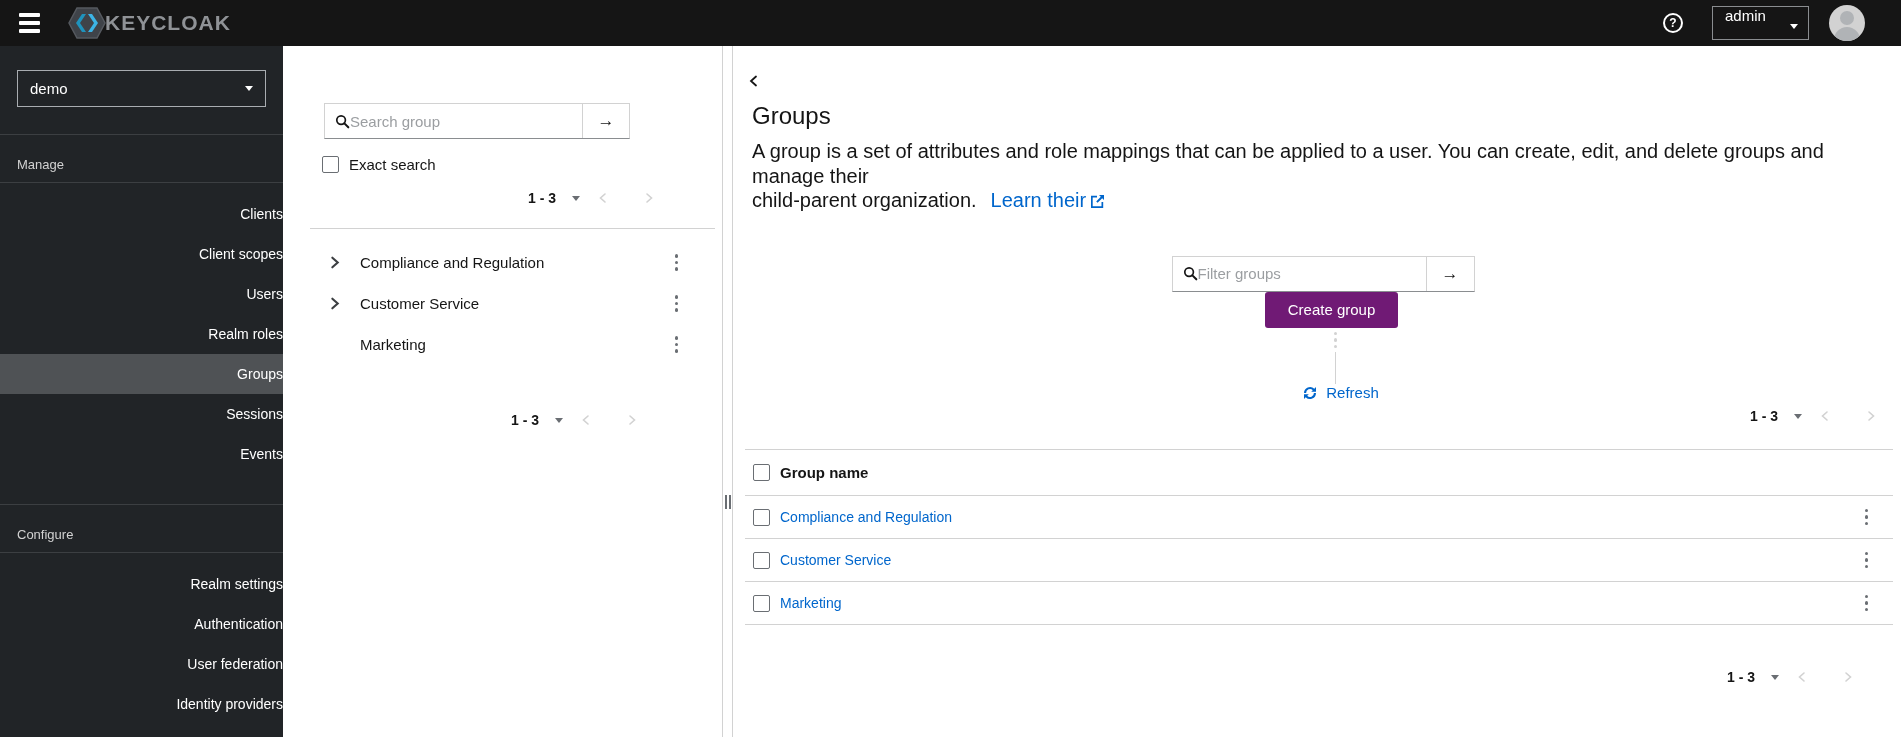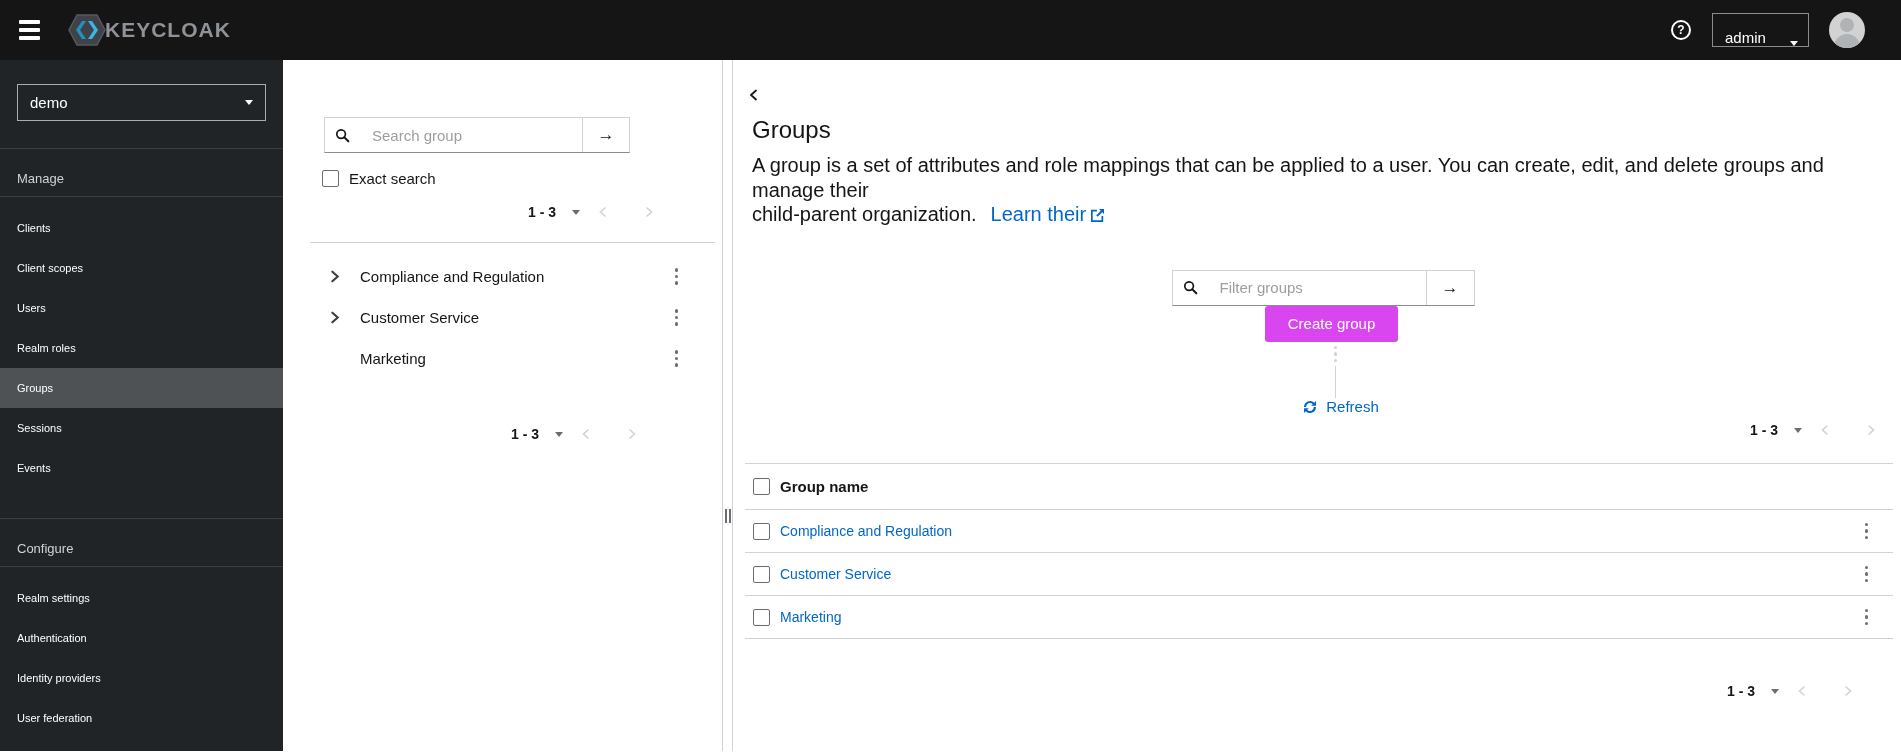--- a/index.html
+++ b/index.html
@@ -1,57 +1,57 @@
 <!DOCTYPE html>
 <html><head>
 <meta charset="utf-8">
 <style>
   * { margin:0; padding:0; box-sizing:border-box; }
   html,body { width:1901px; height:755px; overflow:hidden; }
   body { font-family:"Liberation Sans", sans-serif; background:#fff; color:#151515; }
 
   
-  .topbar { height:60px; background:#151515; display:flex; align-items:center; padding:0 36px 0 19px; }
+  .topbar { height:46px; background:#151515; display:flex; align-items:center; padding:0 36px 0 19px; }
   .hamburger { display:flex; flex-direction:column; gap:4px; cursor:pointer; }
   .hamburger i { display:block; width:21px; height:4px; background:#fff; border-radius:1px; }
   .brand { display:flex; align-items:center; margin-left:27px; }
   .brand-text { font-size:21px; font-weight:700; color:#8f9296; letter-spacing:1px; margin-left:-2px; }
   .topbar-spacer { flex:1; }
   .help-icon { width:20px; height:20px; border:2px solid #fff; border-radius:50%; color:#fff;
                font-size:12px; font-weight:700; display:flex; align-items:center; justify-content:center; }
-  .user-select { margin-left:21px; width:97px; height:34px; border:1px solid #8a8d90; display:flex;
-                 align-items:flex-end; padding:0 10px 0 12px; color:#fff; font-size:15px; cursor:pointer; }
+  .user-select { margin-left:29px; width:97px; height:34px; border:1px solid #8a8d90; display:flex;
+                 align-items:flex-start; padding:0 10px 0 12px; color:#fff; font-size:15px; cursor:pointer;flex-direction:column; }
   .caret { width:0; height:0; border-left:4px solid transparent; border-right:4px solid transparent;
            border-top:5px solid #6a6e73; }
   .caret.white { border-top-color:#fff; margin-left:auto; }
   .avatar { width:36px; height:36px; border-radius:50%; background:#d2d2d2; margin-left:20px;
             position:relative; overflow:hidden; }
   .avatar .head { position:absolute; top:6px; left:11px; width:14px; height:14px; border-radius:50%; background:#b0b3b6; }
   .avatar .body { position:absolute; top:22px; left:5px; width:26px; height:18px; border-radius:13px 13px 0 0; background:#b0b3b6; }
 
   
   .layout { display:flex; height:691px; }
 
   
   .sidebar { width:283px; background:#212427; color:#fff; flex-shrink:0; }
   .realm-select { margin:24px 17px 0 17px; height:37px; border:1px solid #a9adb1; display:flex;
                   align-items:center; padding:0 12px; font-size:15px; cursor:pointer; }
   .nav-divider { height:1px; background:#3c3f42; }
   .nav-divider.m1 { margin-top:27px; }
   .section-label { padding:22px 17px 10px 17px; font-size:13px; color:#d2d2d2; }
   .nav-list { margin-top:11px; }
-  .nav-item { height:40px; display:flex; align-items:center; padding-left:17px; font-size:11px;
-              color:#fff; cursor:pointer; }
+  .nav-item { height:40px; display:flex; align-items:center; padding-left:17px; font-size:14px;
+              color:#fff; cursor:pointer;justify-content:flex-end; }
   .nav-item.selected { background:#4f5255; }
   .sec2-gap { margin-top:30px; }
 
   
   .drawer { width:439px; flex-shrink:0; background:#fff; }
   .sgroup { display:flex; height:36px; border:1px solid #d2d2d2; border-bottom-color:#8a8d90; background:#fff; }
-  .sgroup .inp { flex:1; display:flex; align-items:center; padding-left:10px; gap:22px;justify-content:flex-end; }
+  .sgroup .inp { flex:1; display:flex; align-items:center; padding-left:10px; gap:0;justify-content:flex-end; }
   .sgroup input { border:none; outline:none; flex:1; min-width:0; font-size:15px; font-family:inherit; color:#151515; }
   .sgroup input::placeholder { color:#9b9ea1; }
   .sgroup .go { width:47px; border:none; border-left:1px solid #d2d2d2; background:#fff; font-size:17px;
                 color:#151515; cursor:pointer; display:flex; align-items:center; justify-content:center; }
   .drawer .sgroup { margin:57px 0 0 41px; width:306px; }
   .exact-row { margin:17px 0 0 39px; display:flex; align-items:center; gap:10px; font-size:15px; }
   .cb { width:17px; height:17px; border:1px solid #6a6e73; border-radius:2px; background:#fff; cursor:pointer; flex-shrink:0; }
 
   .pag { display:flex; align-items:center; justify-content:flex-end; height:30px; }
   .pag-range { font-size:14px; font-weight:700; color:#151515; }
@@ -83,21 +83,21 @@
   .back-btn { margin:28px 0 0 14px; background:none; border:none; color:#151515; cursor:pointer;
               display:flex; align-items:center; }
   .main-title { margin:14px 0 0 19px; font-size:24px; font-weight:400; color:#151515; }
   .main-desc { margin:9px 0 0 19px; font-size:20px; line-height:24.5px; color:#151515; }
   .learn-more { color:#0066cc; text-decoration:none; margin-left:14px; cursor:pointer; }
   .ext-icon { margin-left:5px; position:relative; top:1px; }
 
   .toolbar { margin:43px 7px 0 19px; display:flex; align-items:center;flex-direction:column; }
   .toolbar .sgroup { width:303px; }
   .toolbar .sgroup .go { width:48px; }
-  .create-btn { margin-left:17px; height:36px; padding:0 23px; background:#d946ef; color:#fff; border:none;
+  .create-btn { margin-left:17px; height:36px; padding:0 23px; background:#701a75; color:#fff; border:none;
                 border-radius:3px; font-size:15px; font-family:inherit; cursor:pointer; }
   .toolbar-kebab { margin-left:25px; }
   .toolbar-sep { width:1px; height:32px; background:#d2d2d2; margin-left:24px; }
   .refresh { margin-left:35px; display:flex; align-items:center; gap:8px; background:none; border:none;
              color:#0066cc; font-size:15px; font-family:inherit; cursor:pointer; }
   .toolbar-spacer { flex:1; }
 
   .gtable { margin:18px 8px 0 12px; border-top:1px solid #d2d2d2; }
   .trow { display:flex; align-items:center; border-bottom:1px solid #d2d2d2; }
   .trow.head { height:46px; }
@@ -175,24 +175,24 @@
     <div class="section-label">Configure</div>
     <div class="nav-divider"></div>
     <div class="nav-list">
       <div class="nav-item">
           <span>Realm settings</span>
         </div>
       <div class="nav-item">
           <span>Authentication</span>
         </div>
       <div class="nav-item">
+          <span>User federation</span>
+        </div>
+      <div class="nav-item">
           <span>Identity providers</span>
-        </div>
-      <div class="nav-item">
-          <span>User federation</span>
         </div>
     </div>
   </nav>
 
   <aside class="drawer">
     <div class="sgroup">
       <label class="inp">
         <svg width="15" height="15" viewBox="0 0 16 16">
             <circle cx="6.5" cy="6.5" r="4.6" fill="none" stroke="#151515" stroke-width="1.8"></circle>
             <line x1="10" y1="10" x2="14.2" y2="14.2" stroke="#151515" stroke-width="2.2" stroke-linecap="round"></line>

